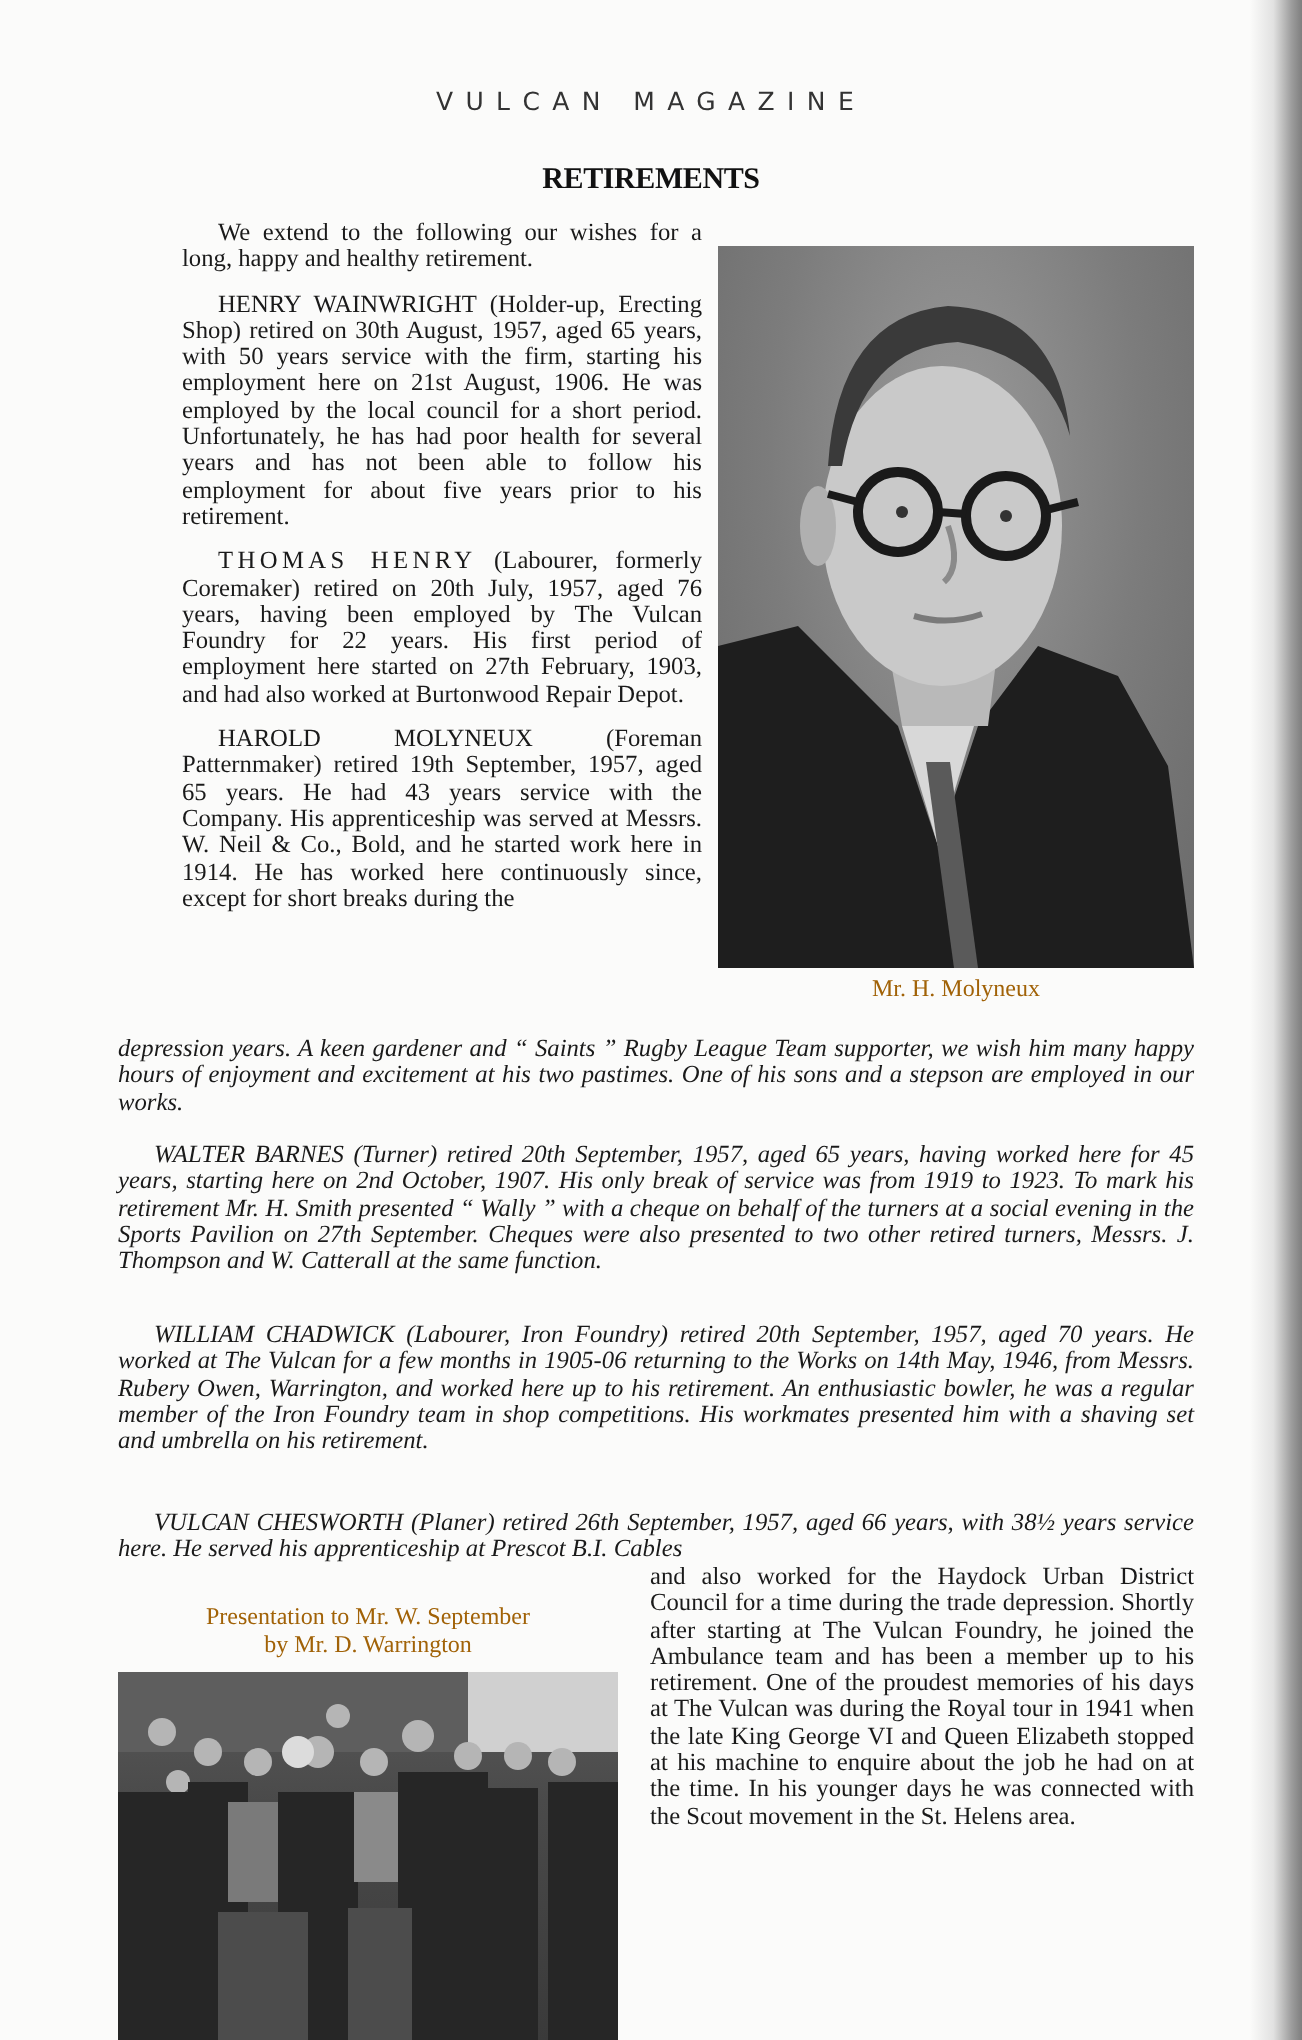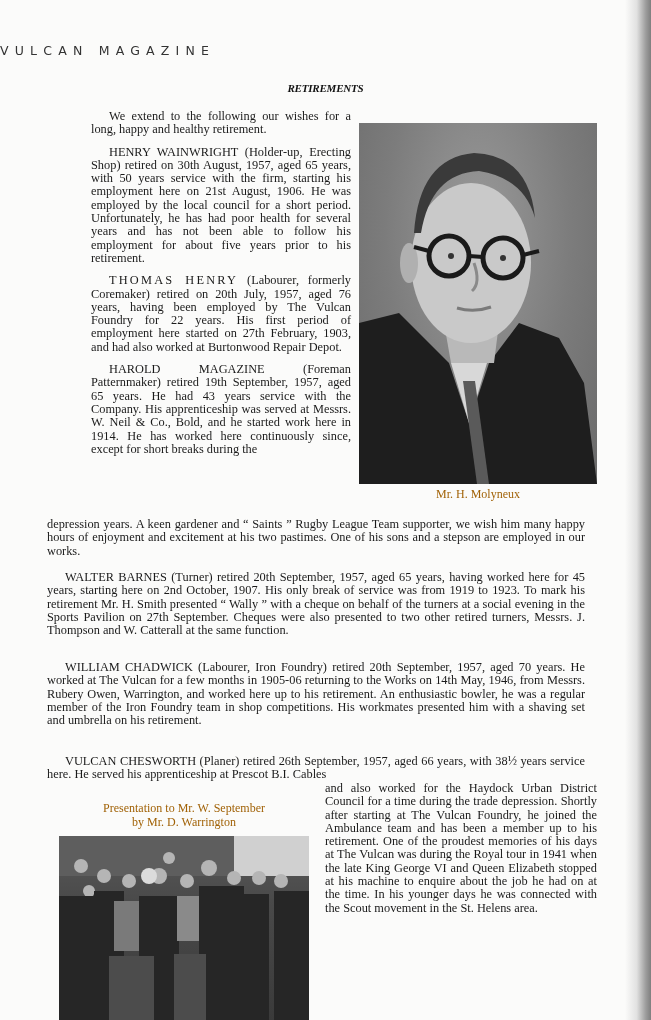--- a/index.html
+++ b/index.html
@@ -8,39 +8,39 @@
       background: #fbfbfa;
       position: relative;
       font-family: "Liberation Serif", "DejaVu Serif", serif;
       color: #1a1a1a;
     }
     .page-shadow {
       position: absolute; top: 0; right: 0; width: 26px; height: 1020px;
       background: linear-gradient(to right, rgba(255,255,255,0) 0%, rgba(200,200,200,0.5) 45%, rgba(140,140,140,0.85) 80%, rgba(120,120,120,0.95) 100%);
     }
     .masthead {
-      position: absolute; top: 43px; left: 0; width: 651px; text-align: left;
+      position: absolute; top: 43px; left: 0; width: 651px; text-align: center;
       font-family: "DejaVu Sans", "Liberation Sans", sans-serif;
       font-size: 12.5px; letter-spacing: 6.2px; color: #333;
     }
     .title {
       position: absolute; top: 82px; left: 0; width: 651px; text-align: center;
-      font-weight: bold; font-size: 11px; letter-spacing: -0.2px; color: #111; font-style: italic;
+      font-weight: bold; font-size: 15px; letter-spacing: -0.2px; color: #111;
     }
     .txt {
       position: absolute;
       font-size: 12.35px;
       line-height: 13.3px;
       text-align: justify;
     }
     .txt p { text-indent: 18px; }
     .txt p.gap { margin-top: 9px; }
     .name-spaced { letter-spacing: 2.2px; }
     .col-left { left: 59px; top: 110px; width: 260px; margin-left: 32px; }
-    .full { left: 47px; width: 538px; }
+    .full { left: 59px; width: 538px; font-style: italic; }
     .right-col { left: 325px; width: 272px; }
     .photo {
       position: absolute; overflow: hidden;
     }
     .photo-molyneux {
       left: 359px; top: 123px; width: 238px; height: 361px;
       background: radial-gradient(ellipse at 50% 30%, #9a9a9a 0%, #7c7c7c 55%, #6a6a6a 100%);
     }
     .caption {
       position: absolute; text-align: center;
@@ -56,21 +56,21 @@
 
 <div class="page-shadow"></div>
 
 <div class="masthead">VULCAN MAGAZINE</div>
 <div class="title">RETIREMENTS</div>
 
 <div class="txt col-left">
   <p>We extend to the following our wishes for a long, happy and healthy retirement.</p>
   <p class="gap"><span>HENRY WAINWRIGHT</span><span> (Holder-up, Erecting Shop) retired on 30th August, 1957, aged 65 years, with 50 years service with the firm, starting his employment here on 21st August, 1906.  He was employed by the local council for a short period.  Unfortunately, he has had poor health for several years and has not been able to follow his employment for about five years prior to his retirement.</span></p>
   <p class="gap"><span class="name-spaced">THOMAS HENRY</span><span> (Labourer, formerly Coremaker) retired on 20th July, 1957, aged 76 years, having been employed by The Vulcan Foundry for 22 years.  His first period of employment here started on 27th February, 1903, and had also worked at Burtonwood Repair Depot.</span></p>
-  <p class="gap"><span>HAROLD MAGAZINE</span><span> (Foreman Patternmaker) retired 19th September, 1957, aged 65 years.  He had 43 years service with the Company.  His apprenticeship was served at Messrs. W. Neil &amp; Co., Bold, and he started work here in 1914.  He has worked here continuously since, except for short breaks during the</span></p>
+  <p class="gap"><span>HAROLD MOLYNEUX</span><span> (Foreman Patternmaker) retired 19th September, 1957, aged 65 years.  He had 43 years service with the Company.  His apprenticeship was served at Messrs. W. Neil &amp; Co., Bold, and he started work here in 1914.  He has worked here continuously since, except for short breaks during the</span></p>
 </div>
 
 <div class="photo photo-molyneux">
   <svg width="238" height="361" viewBox="0 0 238 361">
 
     <path d="M0 200 L40 190 L90 240 L110 300 L130 240 L160 200 L200 215 L225 260 L238 361 L0 361 Z" fill="#1e1e1e"></path>
 
     <path d="M92 240 L110 300 L128 240 L120 225 L100 225 Z" fill="#d8d8d8"></path>
 
     <path d="M104 258 L116 258 L130 361 L118 361 Z" fill="#5a5a5a"></path>

